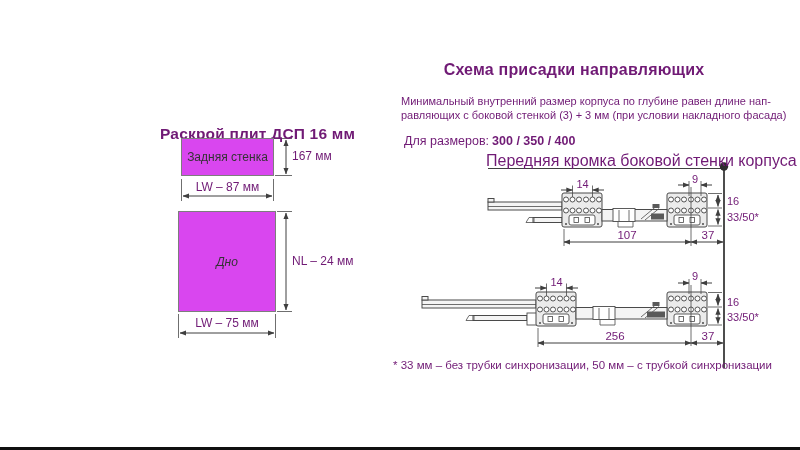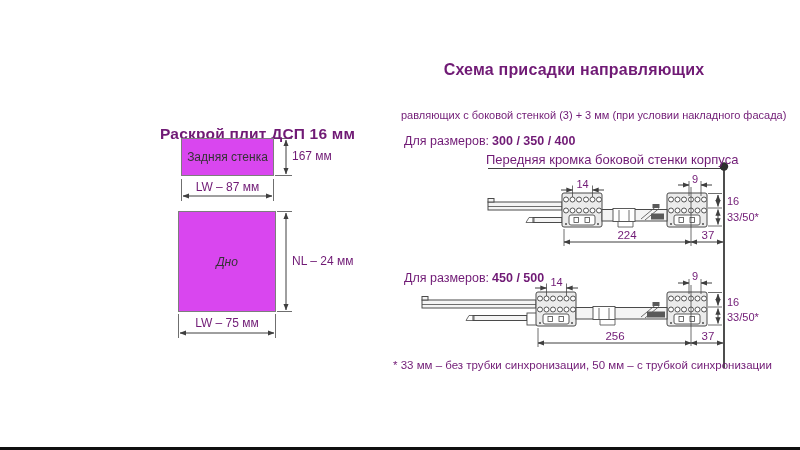--- a/index.html
+++ b/index.html
@@ -5,21 +5,21 @@
   html,body{margin:0;padding:0;background:#ffffff;}
   .stage{position:relative;width:800px;height:450px;background:#ffffff;overflow:hidden;
          font-family:"Liberation Sans",sans-serif;color:#333;}
   .lbl{position:absolute;white-space:nowrap;color:#701a75;}
   .ctr{text-align:center;}
   .t-title-l{font-size:15.5px;font-weight:bold;letter-spacing:0.2px;margin-top:19px;}
   .t-title-r{font-size:16px;font-weight:bold;letter-spacing:0.2px;}
   .t-note{font-size:11px;}
   .t-sizes{font-size:12.5px;}
   .t-sizes b{margin-left:3px;}
-  .t-edge{font-size:13px;}
+  .t-edge{font-size:16px;}
   .t-dim{font-size:11px;}
   .t-dim2{font-size:11.5px;}
   .t-mm{font-size:12px;}
   .panel-rect{position:absolute;box-sizing:border-box;background:#d946ef;border:1px solid #7d7d7d;
               display:flex;align-items:center;justify-content:center;font-size:12px;}
   .svg-layer{position:absolute;left:0;top:0;}
   .ln{stroke:#3f3f3f;stroke-width:1;fill:none;}
   .thin{stroke:#4a4a4a;stroke-width:0.8;fill:none;}
   .part{fill:#ebebeb;stroke:#4a4a4a;stroke-width:1;}
   .railf{fill:#f4f4f4;stroke:#4a4a4a;stroke-width:1;}
@@ -197,37 +197,35 @@
   <div class="lbl t-mm" style="left:292px;top:149px;">167 мм</div>
   <div class="lbl t-mm ctr" style="left:181px;top:180px;width:93px;">LW – 87 мм</div>
 
   <div class="panel-rect" style="left:178px;top:211px;width:98px;height:101px;font-style:italic;">
     <span>Дно</span>
   </div>
   <div class="lbl t-mm" style="left:292px;top:254px;">NL – 24 мм</div>
   <div class="lbl t-mm ctr" style="left:178px;top:316px;width:98px;">LW – 75 мм</div>
 
   <div class="lbl t-title-r ctr" style="left:418px;top:61px;width:312px;">Схема присадки направляющих</div>
+  <div class="lbl t-note" style="left:401px;top:95px;">Минимальный внутренний размер корпуса по глубине равен длине нап-</div>
   <div class="lbl t-note" style="left:401px;top:109px;">равляющих с боковой стенкой (3) + 3 мм (при условии накладного фасада)</div>
 
   <div class="lbl t-sizes" style="left:404px;top:134px;">
     <span>Для размеров:</span><b>300 / 350 / 400</b>
   </div>
   <div class="lbl t-edge ctr" style="left:486px;top:152px;width:226px;">Передняя кромка боковой стенки корпуса</div>
 
   <div class="lbl t-dim ctr" style="left:570px;top:178px;width:25px;">14</div>
   <div class="lbl t-dim ctr" style="left:683px;top:173px;width:24px;">9</div>
   <div class="lbl t-dim" style="left:727px;top:195px;">16</div>
   <div class="lbl t-dim" style="left:727px;top:211px;">33/50*</div>
-  <div class="lbl t-dim2 ctr" style="left:607px;top:229px;width:40px;">224</div>
+  <div class="lbl t-dim2 ctr" style="left:607px;top:229px;width:40px;">107</div>
   <div class="lbl t-dim2 ctr" style="left:698px;top:229px;width:20px;">37</div>
 
-  <div class="lbl t-sizes" style="left:404px;top:271px;">
-    <span>Для размеров:</span><b>450 / 500</b>
-  </div>
 
   <div class="lbl t-dim ctr" style="left:544px;top:276px;width:25px;">14</div>
   <div class="lbl t-dim ctr" style="left:683px;top:270px;width:24px;">9</div>
   <div class="lbl t-dim" style="left:727px;top:296px;">16</div>
   <div class="lbl t-dim" style="left:727px;top:311px;">33/50*</div>
   <div class="lbl t-dim2 ctr" style="left:595px;top:330px;width:40px;">256</div>
   <div class="lbl t-dim2 ctr" style="left:698px;top:330px;width:20px;">37</div>
 
   <div class="lbl t-dim2" style="left:393px;top:359px;">* 33 мм – без трубки синхронизации, 50 мм – с трубкой синхронизации</div>
 

